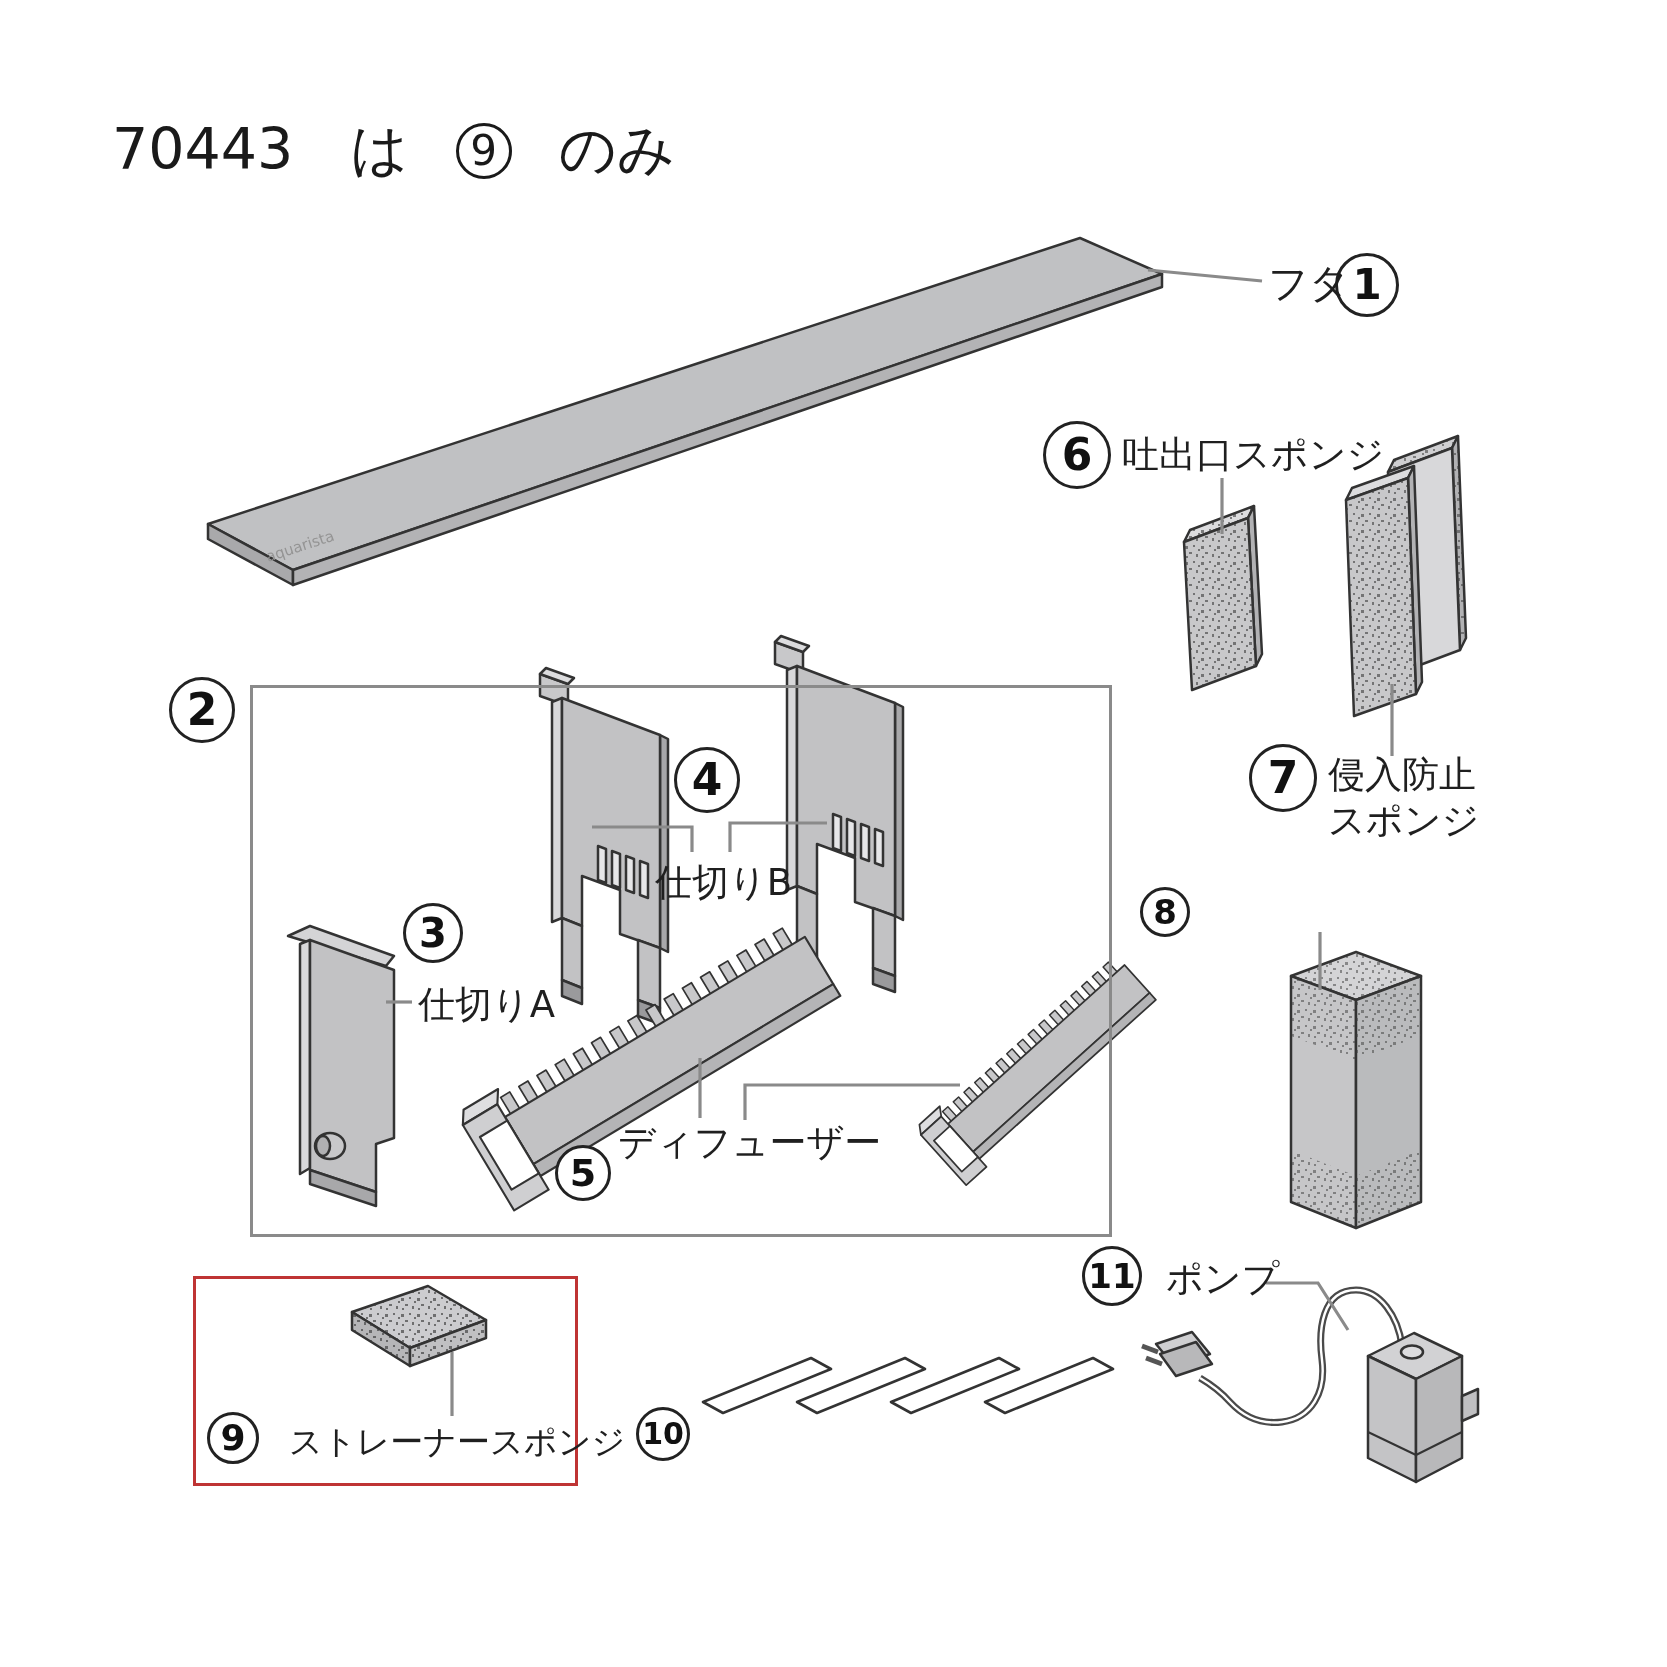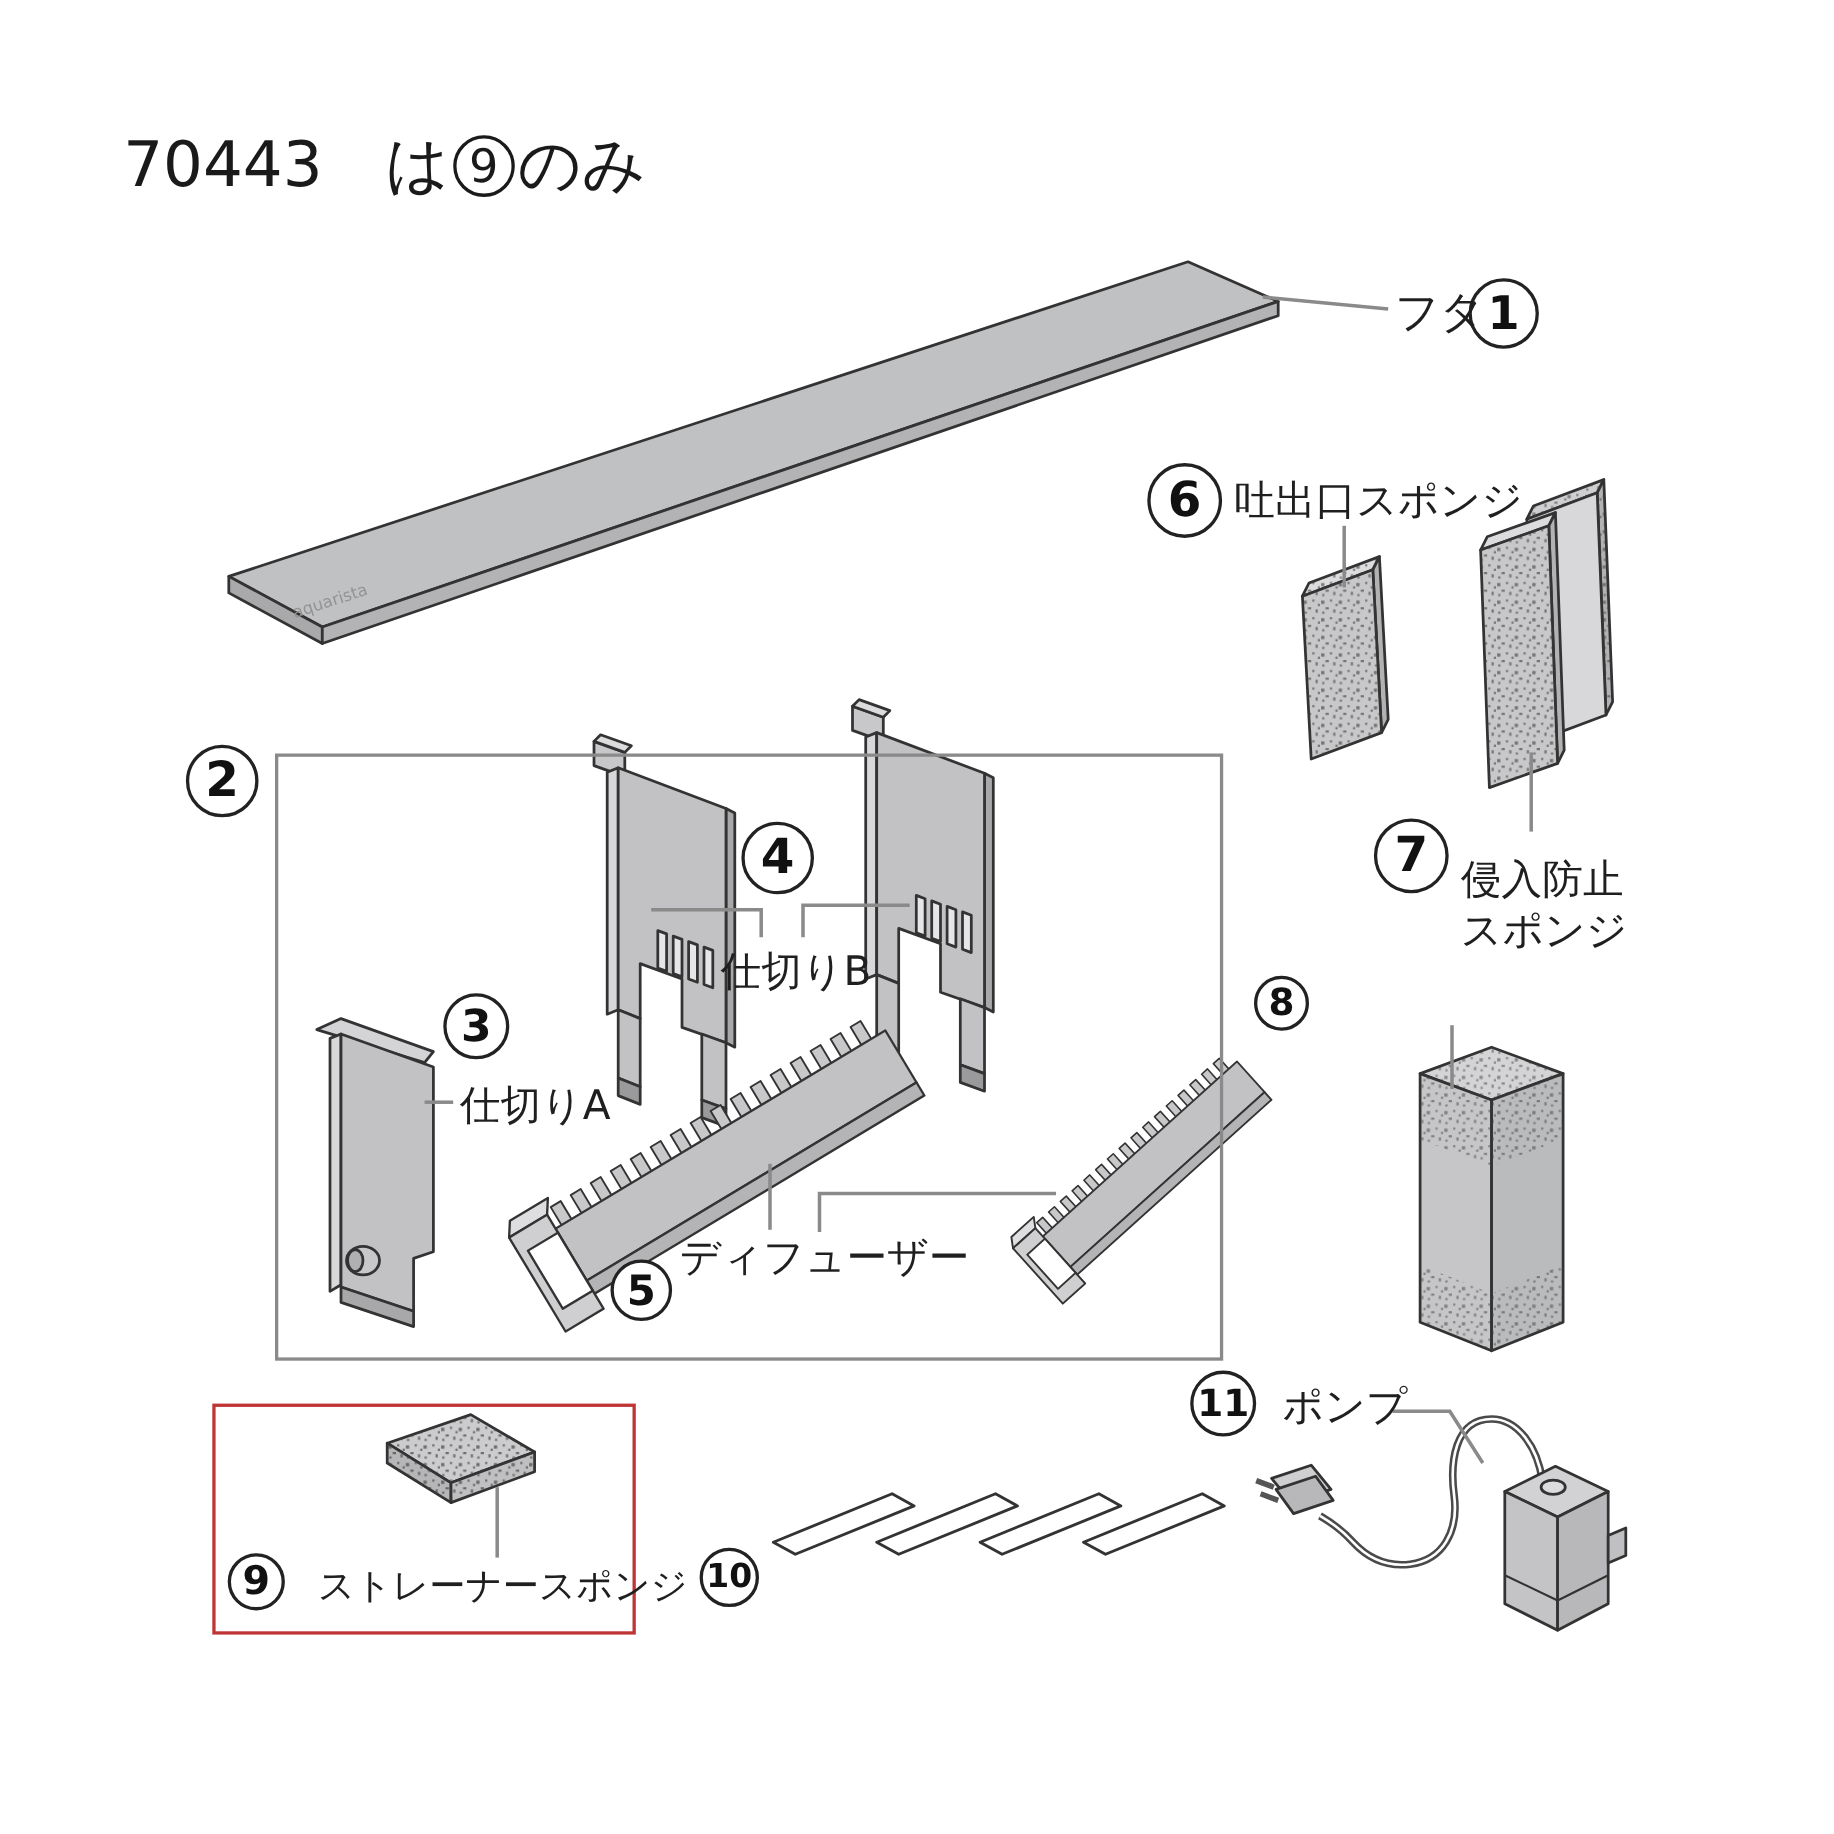--- a/index.html
+++ b/index.html
@@ -3,21 +3,21 @@
 <meta charset="utf-8">
 <style>
   html,body{margin:0;padding:0;background:#fff;}
   .canvas{position:relative;width:1667px;height:1667px;background:#ffffff;overflow:hidden;
           font-family:"DejaVu Sans",sans-serif;color:#1a1a1a;}
   .art{position:absolute;left:0;top:0;}
   .lbl{position:absolute;white-space:nowrap;color:#1f1f1f;}
   .badge{position:absolute;border:3px solid #222;border-radius:50%;background:#fff;
          display:flex;align-items:center;justify-content:center;font-weight:bold;
          color:#111;line-height:1;transform:translate(-50%,-50%);box-sizing:border-box;}
-  .title{position:absolute;left:112px;top:112px;font-size:57px;display:flex;align-items:center;}
+  .title{position:absolute;left:112px;top:112px;font-size:57px;display:flex;align-items:center;gap:44px;}
   .title .circ{display:inline-flex;align-items:center;justify-content:center;
                width:56px;height:56px;border:3px solid #1a1a1a;border-radius:50%;
                font-size:42px;margin:0 3px;box-sizing:border-box;}
   .footer{position:absolute;left:888px;top:1552px;font-size:46px;font-weight:bold;white-space:nowrap;}
   .box2{position:absolute;left:250px;top:685px;width:862px;height:552px;
         border:3px solid #8a8a8a;box-sizing:border-box;}
   .redbox{position:absolute;left:193px;top:1276px;width:385px;height:210px;
           border:3px solid #bf3434;box-sizing:border-box;}
   .two-line{white-space:pre-line;line-height:1.25;}
 </style>
@@ -246,18 +246,18 @@
   <div class="badge" style="left:1165px;top:912px;width:50px;height:50px;font-size:34px;">8</div>
   <div class="badge" style="left:233px;top:1438px;width:52px;height:52px;font-size:36px;">9</div>
   <div class="badge" style="left:663px;top:1434px;width:54px;height:54px;font-size:30px;">10</div>
   <div class="badge" style="left:1088px;top:1276px;width:60px;height:60px;font-size:34px;margin-left:24px;">11</div>
 
   <div class="lbl" style="left:1268px;top:256px;font-size:40px;">フタ</div>
   <div class="lbl" style="left:418px;top:980px;font-size:37px;">仕切りA</div>
   <div class="lbl" style="left:655px;top:858px;font-size:37px;">仕切りB</div>
   <div class="lbl" style="left:1122px;top:430px;font-size:37px;">吐出口スポンジ</div>
   <div class="lbl" style="left:618px;top:1118px;font-size:37px;">ディフューザー</div>
-  <div class="lbl two-line" style="left:1328px;top:752px;font-size:37px;margin-top:25px;">侵入防止
+  <div class="lbl two-line" style="left:1328px;top:752px;font-size:37px;">侵入防止
 スポンジ</div>
   <div class="lbl" style="left:278px;top:1420px;font-size:33px;margin-left:11px;">ストレーナースポンジ</div>
   <div class="lbl" style="left:1166px;top:1254px;font-size:37px;font-family:Liberation Serif, serif;">ポンプ</div>
 
 </div>
 
 </body></html>

